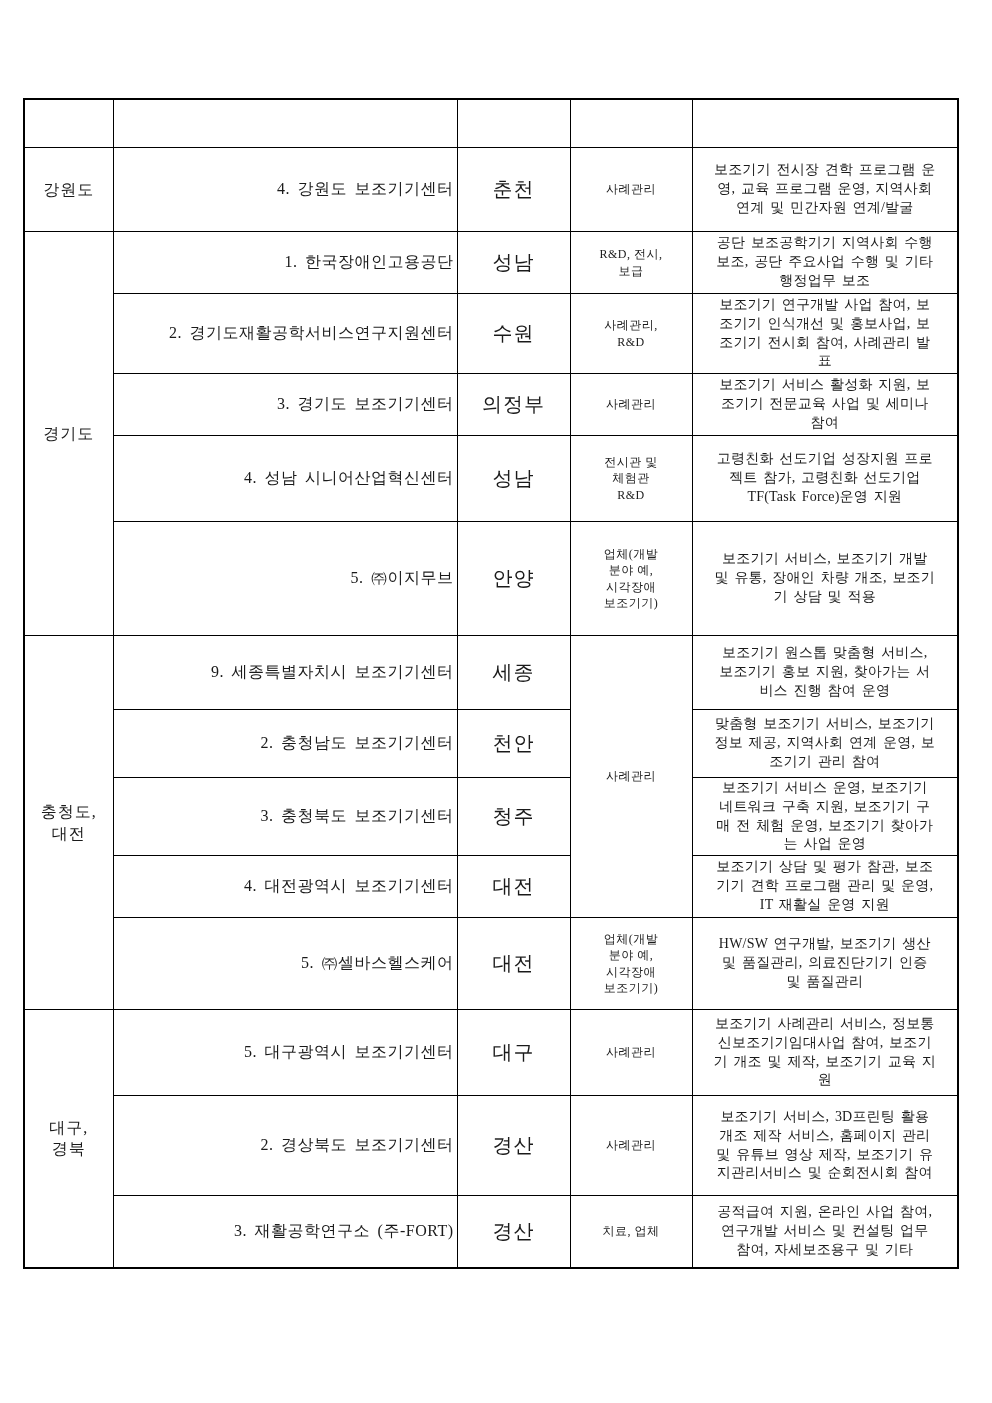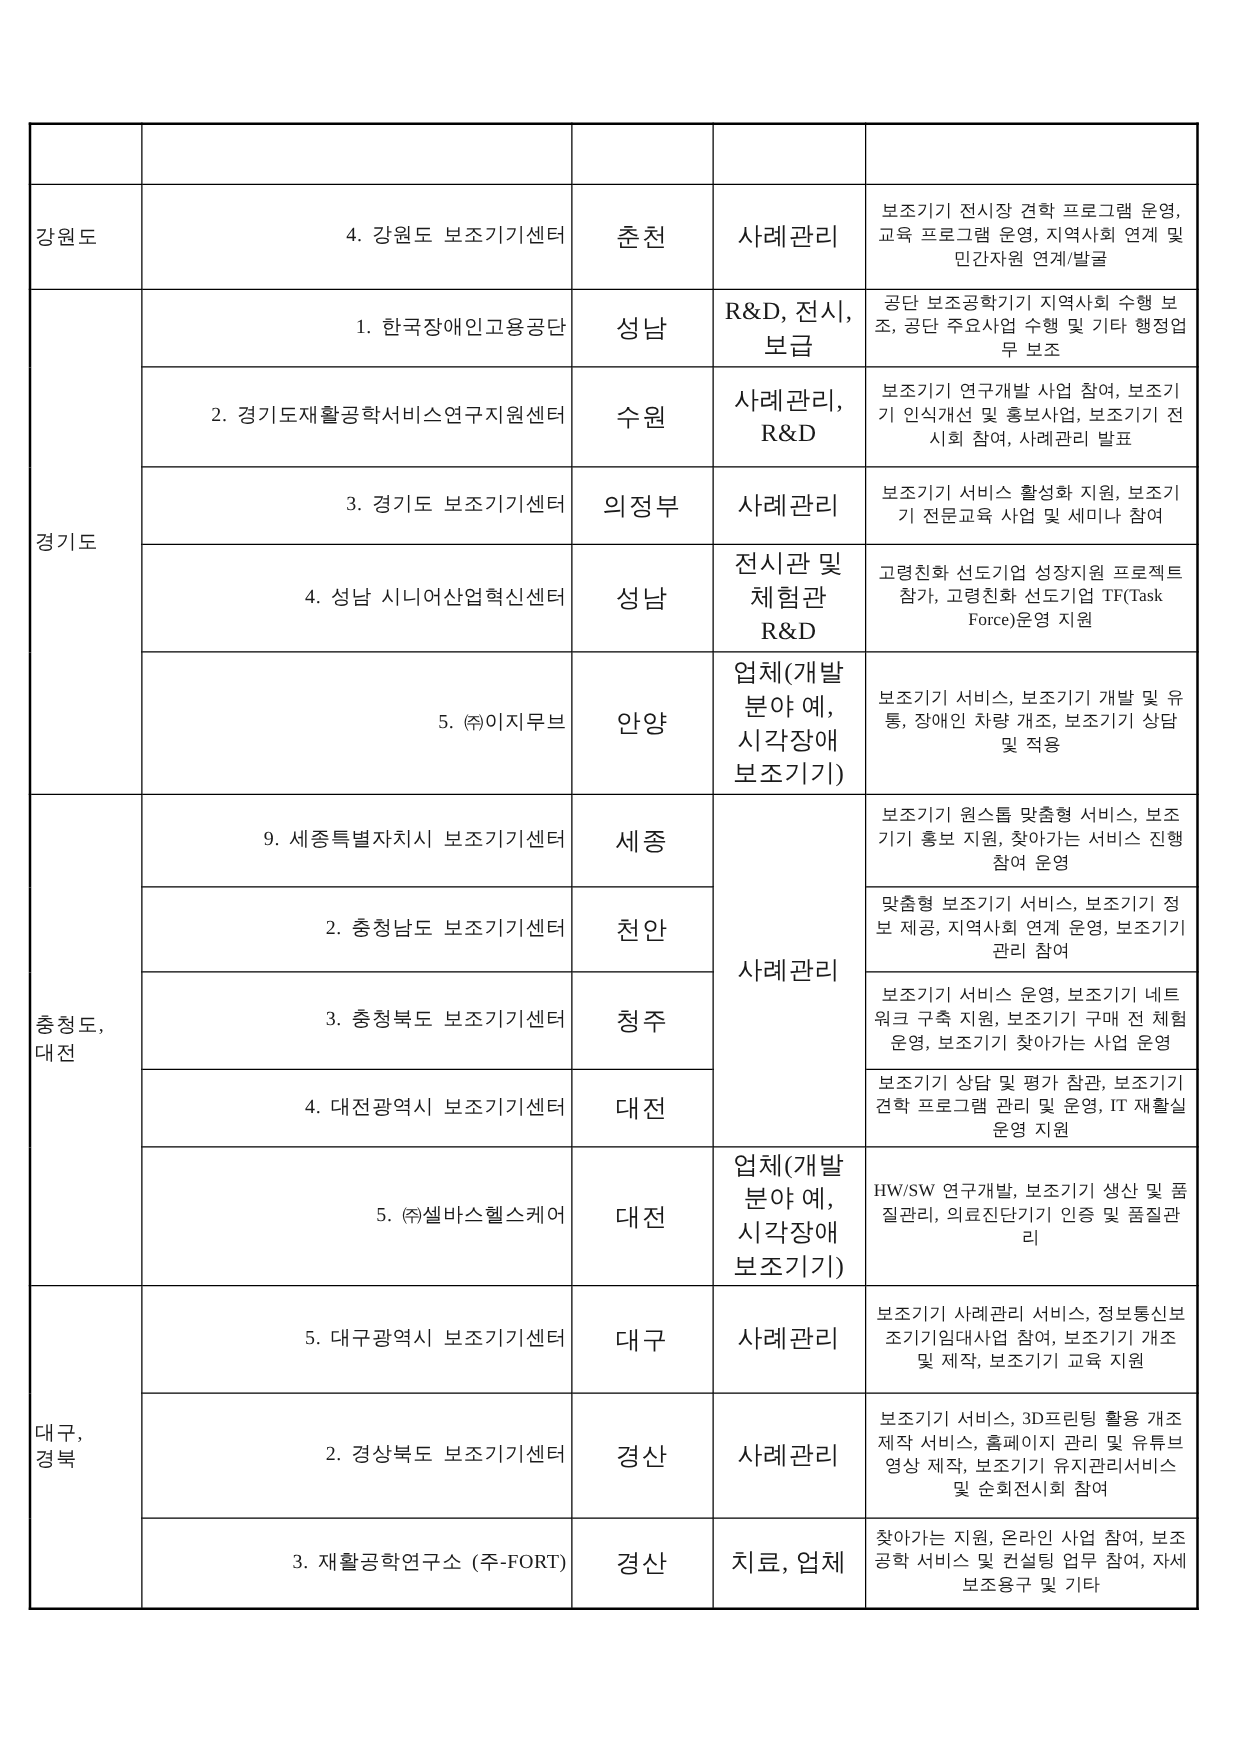--- a/index.html
+++ b/index.html
@@ -18,55 +18,55 @@
     table-layout:fixed;
     border:2px solid #000;
   }
   table.orgs td{
     border:1.5px solid #000;
     vertical-align:middle;
     overflow:hidden;
     padding:1px 3px;
   }
   .c-region{
-    text-align:left;
+    text-align:center;
     font-size:16px;
     letter-spacing:1px;
     white-space:pre-line;
     line-height:1.35;
   }
   .c-name{
     text-align:right;
     font-size:16px;
     letter-spacing:0.5px;
     word-spacing:3px;
     padding-left:5px !important;
     line-height:1.3;
   }
   .c-city{
     text-align:center;
     font-size:20px;
     letter-spacing:1px;
   }
   .c-cat{
     text-align:center;
-    font-size:20px;
+    font-size:12px;
     letter-spacing:0.5px;
     white-space:pre-line;
     line-height:1.35;
     padding:1px 6px !important;
     margin-left:36px;
   }
   .c-desc{
     text-align:center;
     font-size:14px;
     letter-spacing:0.2px;
     word-spacing:2px;
     line-height:1.34;
-    padding:1px 6px !important;
+    padding:1px 20px !important;
   }
   tr.hdr td{height:45px;}
 </style>
 </head>
 <body>
 
 <div class="page">
   <table class="orgs">
     <colgroup>
       <col style="width:89px">
@@ -176,17 +176,17 @@
     <tr style="height:100px">
       <td class="c-name">2. 경상북도 보조기기센터</td>
       <td class="c-city">경산</td>
       <td class="c-cat">사례관리</td>
       <td class="c-desc">보조기기 서비스, 3D프린팅 활용 개조 제작 서비스, 홈페이지 관리 및 유튜브 영상 제작, 보조기기 유지관리서비스 및 순회전시회 참여</td>
     </tr>
     <tr style="height:72px">
       <td class="c-name">3. 재활공학연구소 (주-FORT)</td>
       <td class="c-city">경산</td>
       <td class="c-cat">치료, 업체</td>
-      <td class="c-desc">찾아가는 지원, 온라인 사업 참여, 보조공학 서비스 및 컨설팅 업무 참여, 자세보조용구 및 기타</td>
+      <td class="c-desc">공적급여 지원, 온라인 사업 참여, 연구개발 서비스 및 컨설팅 업무 참여, 자세보조용구 및 기타</td>
     </tr>
   </tbody>
     </table>
 </div>
 
 </body></html>

